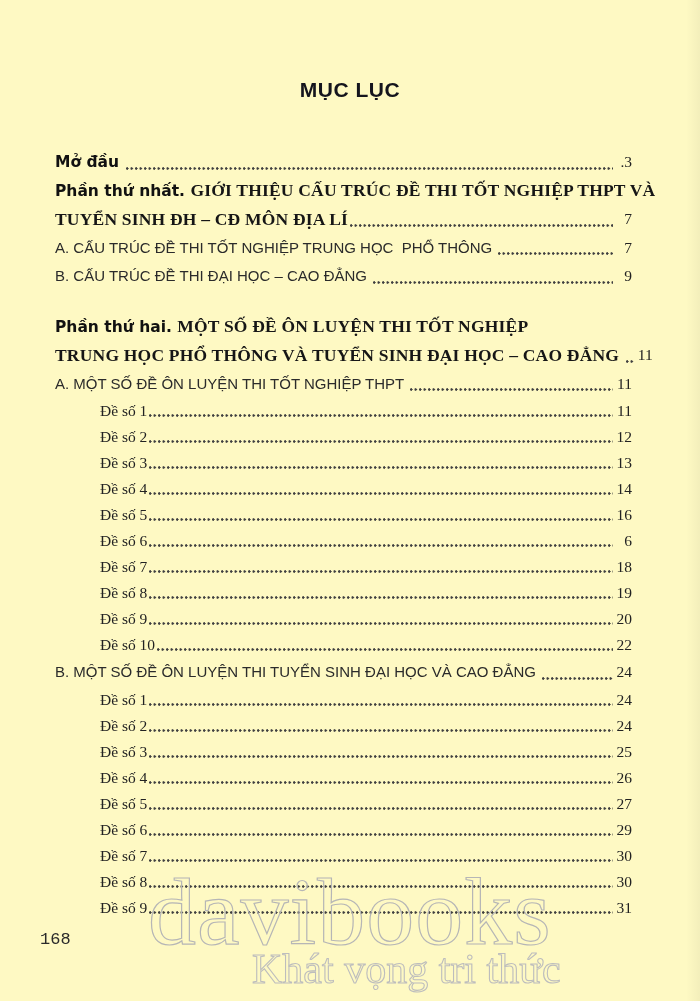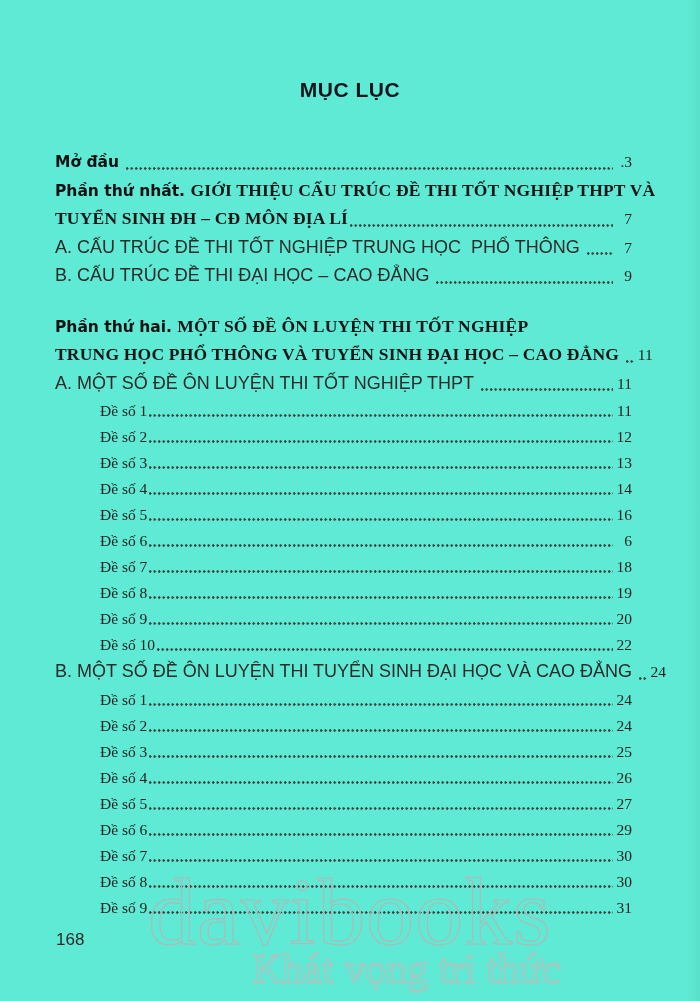--- a/index.html
+++ b/index.html
@@ -1,20 +1,20 @@
 <!DOCTYPE html>
 <html><head>
 <meta charset="utf-8">
 <style>
   html,body{margin:0;padding:0;background:#e8e8e8;}
   .page{
     position:relative;
     width:700px;height:1001px;
     margin:0 auto;
-    background:#5eead4;
+    background:#fef9c3;
     overflow:hidden;
     color:#1e1e1e;
   }
   
   .page::after{
     content:"";position:absolute;top:0;right:0;width:14px;height:100%;
     background:linear-gradient(to right, rgba(0,0,0,0), rgba(0,0,0,0.045));
     pointer-events:none;
   }
   .title{
@@ -25,21 +25,21 @@
     font-weight:700;
     font-size:21px;
     letter-spacing:.5px;
     color:#15151d;
   }
   .toc{
     margin:46px 68px 0 55px;
   }
   .row{
     display:flex;
-    align-items:flex-end;
+    align-items:center;
   }
   .v-intro,.v-part-first-line,.v-part-cont-line,.v-section{
     height:28.5px;line-height:28.5px;
   }
   .v-sub{
     height:26px;line-height:26px;
     padding-left:45px;
   }
   .gap-before{margin-top:22px;}
   .label{flex:0 0 auto;white-space:pre;}
@@ -53,21 +53,21 @@
   .seg-serif-bold{
     font-family:"Liberation Serif",serif;
     font-weight:700;
     font-size:17.5px;
     letter-spacing:.2px;
     color:#161616;
   }
   .seg-sans{
     font-family:"Liberation Sans",sans-serif;
     font-weight:400;
-    font-size:18px;
+    font-size:15px;
     color:#2b2b2b;
   }
   .seg-serif{
     font-family:"Liberation Serif",serif;
     font-weight:400;
     font-size:15.5px;
     color:#222;
   }
   .leader{
     flex:1 1 auto;
@@ -88,24 +88,23 @@
     font-family:"Liberation Serif",serif;
     font-size:15.5px;
     color:#222;
     min-width:16px;
     text-align:right;
     white-space:pre;
   }
   .footer-pagenum{
     position:absolute;
     left:40px;top:930px;
-    font-family:Liberation Sans, sans-serif;
+    font-family:Liberation Mono, monospace;
     font-size:17px;
     color:#2a2a2a;
-    margin-left:16px;
   }
   .wm{
     position:absolute;
     color:transparent;
     -webkit-text-stroke:1.2px #b6b6b6;
     pointer-events:none;
     line-height:1;
     white-space:nowrap;
   }
   @supports not (-webkit-text-stroke:1px black){

